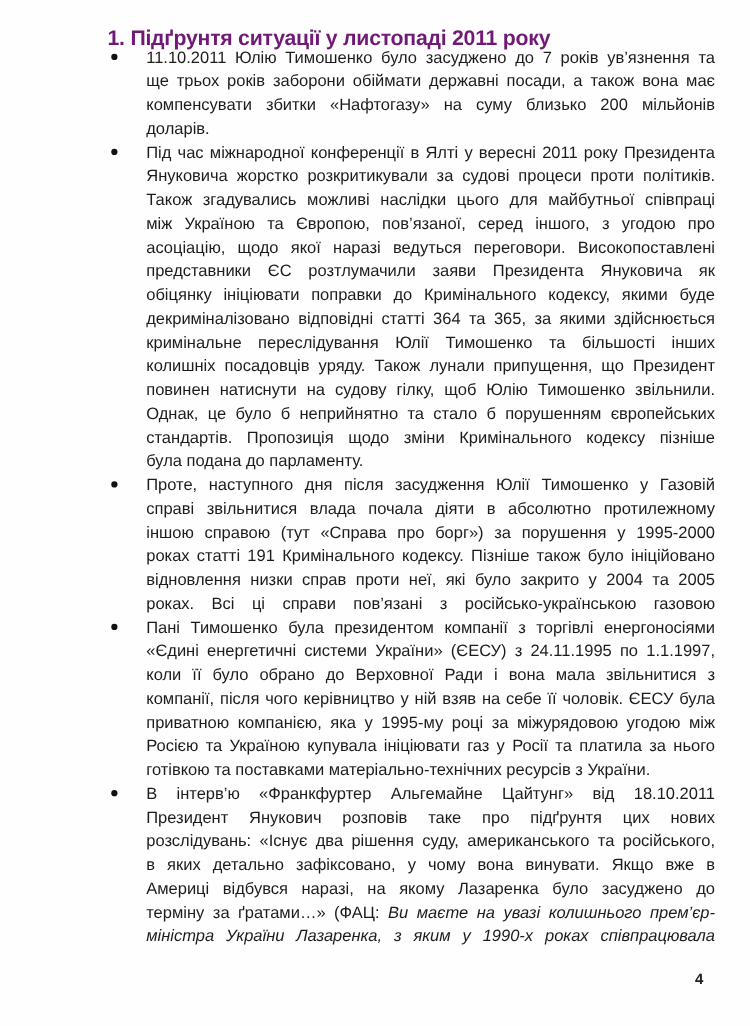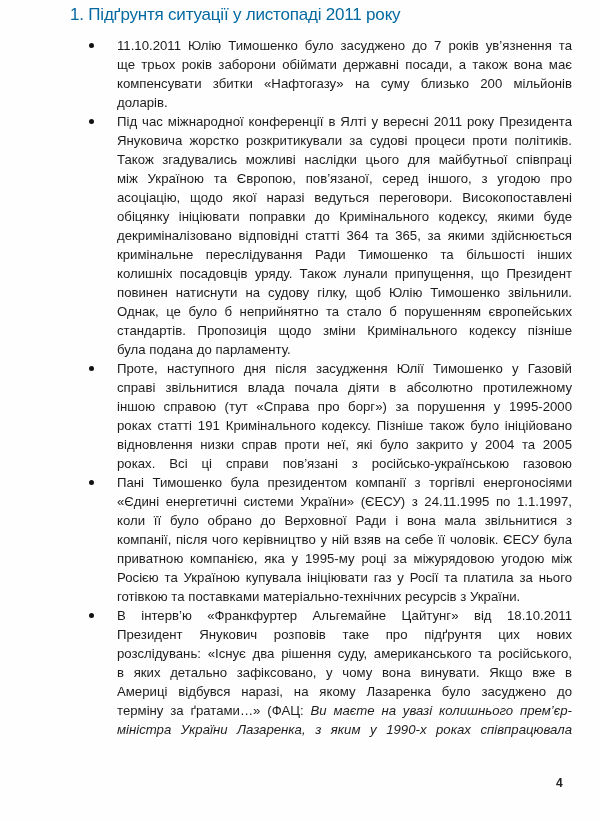--- a/index.html
+++ b/index.html
@@ -2,22 +2,22 @@
 <html><head>
 <meta charset="utf-8">
 <style>
   html, body { margin:0; padding:0; }
   body {
     width:600px; height:821px; background:#ffffff; position:relative; overflow:hidden;
     font-family: "Liberation Sans", "DejaVu Sans", sans-serif; color:#1c1c1c;
   }
   .page { position:absolute; left:0; top:0; width:600px; height:821px; background:#fefefe; }
   .heading {
-    position:absolute; left:70px; top:5px; margin:0;
-    font-size:17px; font-weight:normal; letter-spacing:-0.2px; color:#0369a1;
+    position:absolute; left:70px; top:5px; margin:16px;
+    font-size:17px; font-weight:bold; letter-spacing:-0.2px; color:#701a75;
   }
   .list { position:absolute; left:0; top:36px; width:600px; margin:0; padding:0; list-style:none; }
   .item { position:relative; margin:0; padding:0; }
   .bullet {
     position:absolute; left:89px; top:7px; width:5px; height:5px; border-radius:50%; background:#111;
   }
   .para { margin-left:117px; width:455px; }
   .line {
     display:block; height:19px; line-height:19px; font-size:13.2px; white-space:nowrap;
     text-align:justify; text-align-last:justify; overflow:visible;
@@ -47,23 +47,24 @@
     </li>
 
     <li class="item">
       <span class="bullet"></span>
       <div class="para">
         <span class="line">Під час міжнародної конференції в Ялті у вересні 2011 року Президента</span>
         <span class="line">Януковича жорстко розкритикували за судові процеси проти політиків.</span>
         <span class="line">Також згадувались можливі наслідки цього для майбутньої співпраці</span>
         <span class="line">між Україною та Європою, пов’язаної, серед іншого, з угодою про</span>
         <span class="line">асоціацію, щодо якої наразі ведуться переговори. Високопоставлені</span>
+        <span class="line">представники ЄС розтлумачили заяви Президента Януковича як</span>
         <span class="line">обіцянку ініціювати поправки до Кримінального кодексу, якими буде</span>
         <span class="line">декриміналізовано відповідні статті 364 та 365, за якими здійснюється</span>
-        <span class="line">кримінальне переслідування Ради Тимошенко та більшості інших</span>
+        <span class="line">кримінальне переслідування Юлії Тимошенко та більшості інших</span>
         <span class="line">колишніх посадовців уряду. Також лунали припущення, що Президент</span>
         <span class="line">повинен натиснути на судову гілку, щоб Юлію Тимошенко звільнили.</span>
         <span class="line">Однак, це було б неприйнятно та стало б порушенням європейських</span>
         <span class="line">стандартів. Пропозиція щодо зміни Кримінального кодексу пізніше</span>
         <span class="line last">була подана до парламенту.</span>
       </div>
     </li>
 
     <li class="item">
       <span class="bullet"></span>

